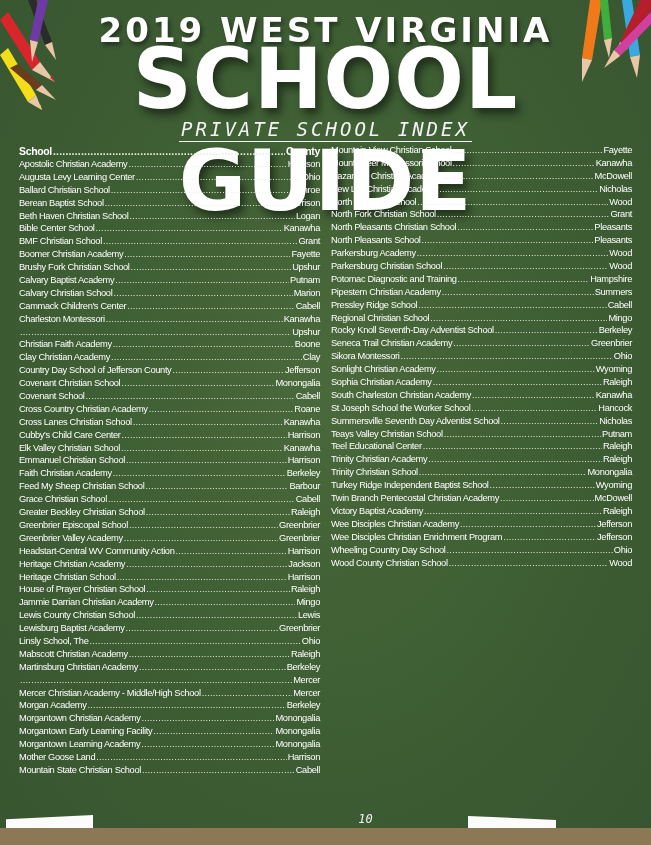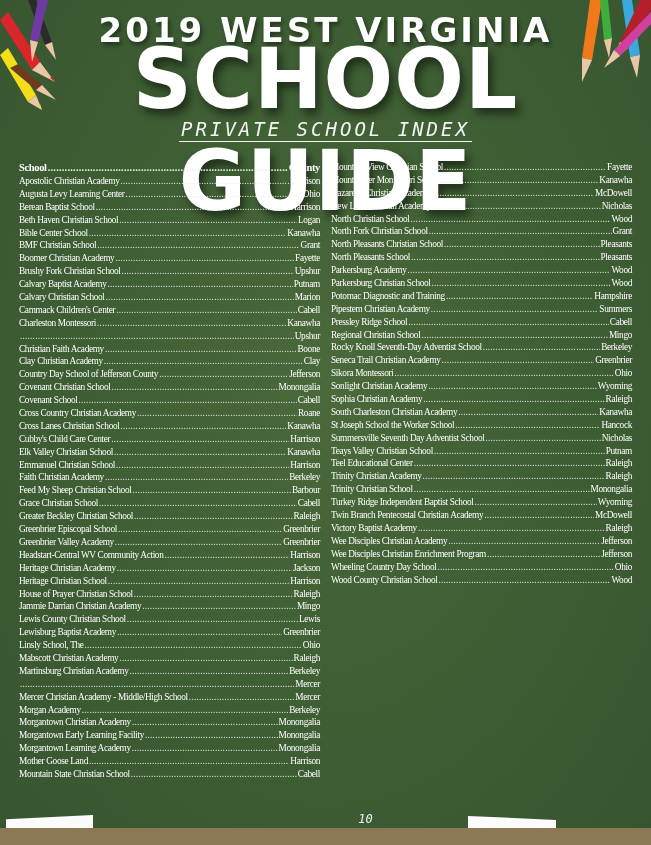--- a/index.html
+++ b/index.html
@@ -27,22 +27,22 @@
   .subtitle {
     position: absolute; top: 118px; left: 0; width: 651px; text-align: center;
   }
   .subtitle span {
     display: inline-block; font-family: "DejaVu Sans Mono", monospace; font-size: 19px;
     letter-spacing: 3px; color: #f3f3f3; border-bottom: 1.5px solid #f3f3f3;
     padding: 0 2px 1px 2px; font-style: italic; text-align: right;
   }
 
   .col {
-    position: absolute; top: 161px; width: 301px;
-    font-family: Liberation Serif, serif; font-size: 9.3px; color: #fff;
+    position: absolute; top: 144px; width: 301px;
+    font-family: Liberation Sans, sans-serif; font-size: 9.3px; color: #fff;
   }
   .col-left { left: 19px; }
   .col-right { left: 331px; }
   .row {
     display: flex; align-items: baseline; height: 12.9px; line-height: 12.9px;
     white-space: nowrap; letter-spacing: -0.35px;
   }
   .row .name { flex: 0 0 auto; }
   .row .dots {
     flex: 1 1 auto; overflow: hidden; margin: 0 1px; height: 12.9px;
@@ -139,20 +139,25 @@
           <span class="name">Apostolic Christian Academy</span>
           <span class="dots"></span>
           <span class="county">Harrison</span>
         </div>
         <div class="row">
           <span class="name">Augusta Levy Learning Center</span>
           <span class="dots"></span>
           <span class="county">Ohio</span>
         </div>
         <div class="row">
+          <span class="name">Ballard Christian School</span>
+          <span class="dots"></span>
+          <span class="county">Monroe</span>
+        </div>
+        <div class="row">
           <span class="name">Berean Baptist School</span>
           <span class="dots"></span>
           <span class="county">Harrison</span>
         </div>
         <div class="row">
           <span class="name">Beth Haven Christian School</span>
           <span class="dots"></span>
           <span class="county">Logan</span>
         </div>
         <div class="row">

